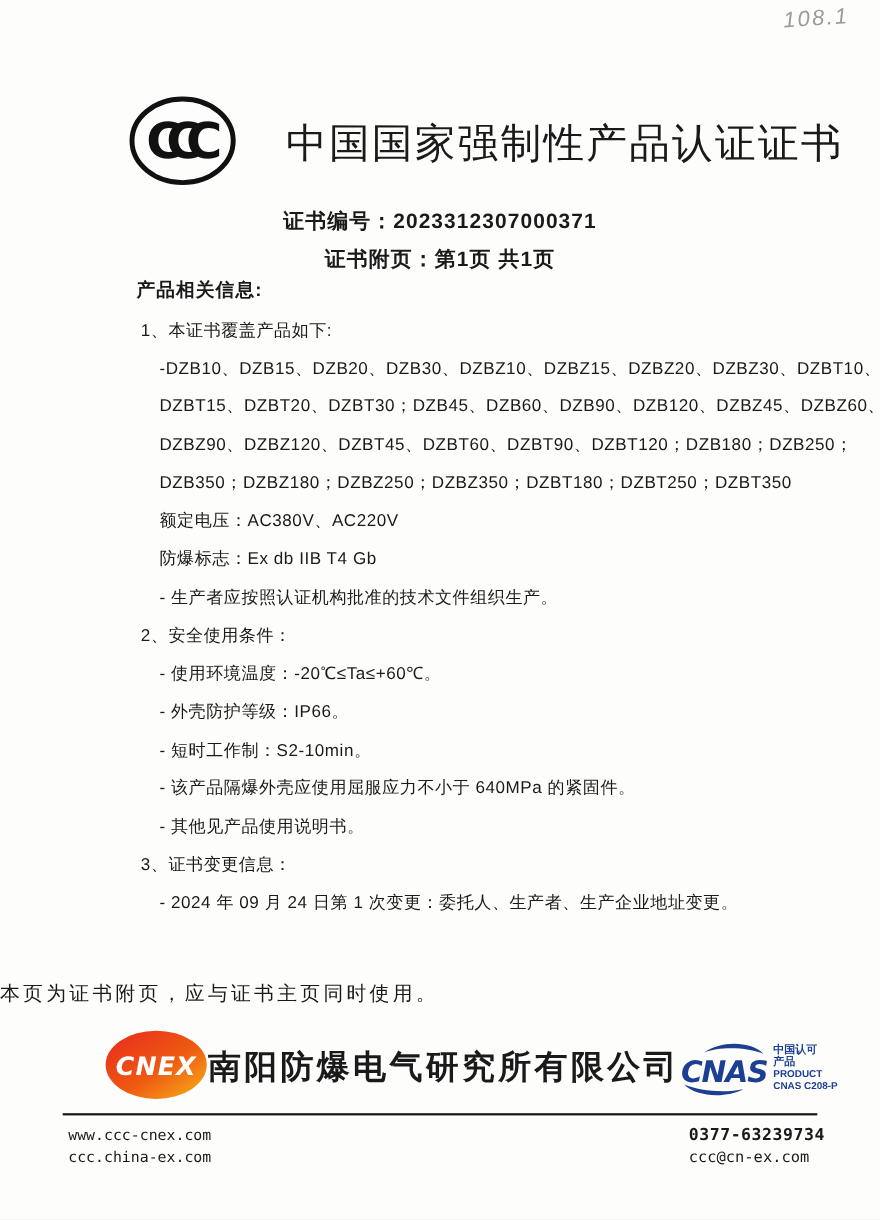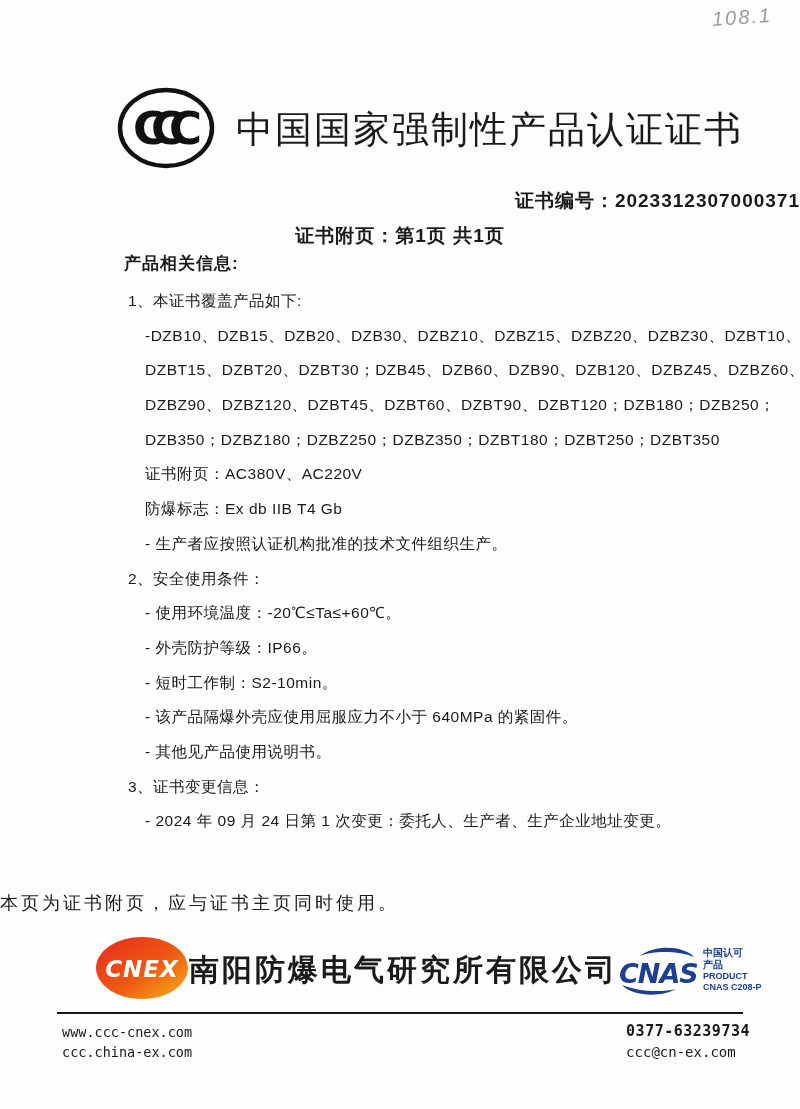--- a/index.html
+++ b/index.html
@@ -10,32 +10,32 @@
     box-shadow:0 0 6px rgba(0,0,0,.25);
   }
   .handwriting{
     position:absolute;top:6px;right:28px;
     font-size:20px;color:#9b9b9b;font-style:italic;
     transform:rotate(-4deg);letter-spacing:2px;
   }
   
   .header-row{
     position:absolute;top:86px;left:116px;right:55px;
-    display:flex;align-items:center;gap:20px;
+    display:flex;align-items:center;gap:44px;
   }
   .ccc-logo{flex:0 0 auto;}
   .doc-title{
     font-size:37px;letter-spacing:2px;font-weight:500;
     font-family:"Liberation Serif",serif;white-space:nowrap;
   }
   .cert-line{
     position:absolute;width:100%;text-align:center;
     font-weight:bold;font-size:19px;letter-spacing:1px;
   }
-  .cert-line.no{top:188px;text-align:right;}
+  .cert-line.no{top:188px;}
   .cert-line.pages{top:223px;}
   .section-heading{
     position:absolute;top:252px;left:124px;
     font-weight:bold;font-size:17px;letter-spacing:1px;
   }
   
   .content{
     position:absolute;top:284px;left:128px;right:40px;
     font-size:15.5px;
   }
@@ -110,21 +110,21 @@
   </div>
 
   <div class="section-heading">产品相关信息:</div>
 
   <div class="content">
     <div class="body-line indent-0">1、本证书覆盖产品如下:</div>
     <div class="body-line indent-1">-DZB10、DZB15、DZB20、DZB30、DZBZ10、DZBZ15、DZBZ20、DZBZ30、DZBT10、</div>
     <div class="body-line indent-1">DZBT15、DZBT20、DZBT30；DZB45、DZB60、DZB90、DZB120、DZBZ45、DZBZ60、</div>
     <div class="body-line indent-1">DZBZ90、DZBZ120、DZBT45、DZBT60、DZBT90、DZBT120；DZB180；DZB250；</div>
     <div class="body-line indent-1">DZB350；DZBZ180；DZBZ250；DZBZ350；DZBT180；DZBT250；DZBT350</div>
-    <div class="body-line indent-1">证书附页：AC380V、AC220V</div>
+    <div class="body-line indent-1">额定电压：AC380V、AC220V</div>
     <div class="body-line indent-1">防爆标志：Ex db IIB T4 Gb</div>
     <div class="body-line indent-1">- 生产者应按照认证机构批准的技术文件组织生产。</div>
     <div class="body-line indent-0">2、安全使用条件：</div>
     <div class="body-line indent-1">- 使用环境温度：-20℃≤Ta≤+60℃。</div>
     <div class="body-line indent-1">- 外壳防护等级：IP66。</div>
     <div class="body-line indent-1">- 短时工作制：S2-10min。</div>
     <div class="body-line indent-1">- 该产品隔爆外壳应使用屈服应力不小于 640MPa 的紧固件。</div>
     <div class="body-line indent-1">- 其他见产品使用说明书。</div>
     <div class="body-line indent-0">3、证书变更信息：</div>
     <div class="body-line indent-1">- 2024 年 09 月 24 日第 1 次变更：委托人、生产者、生产企业地址变更。</div>

